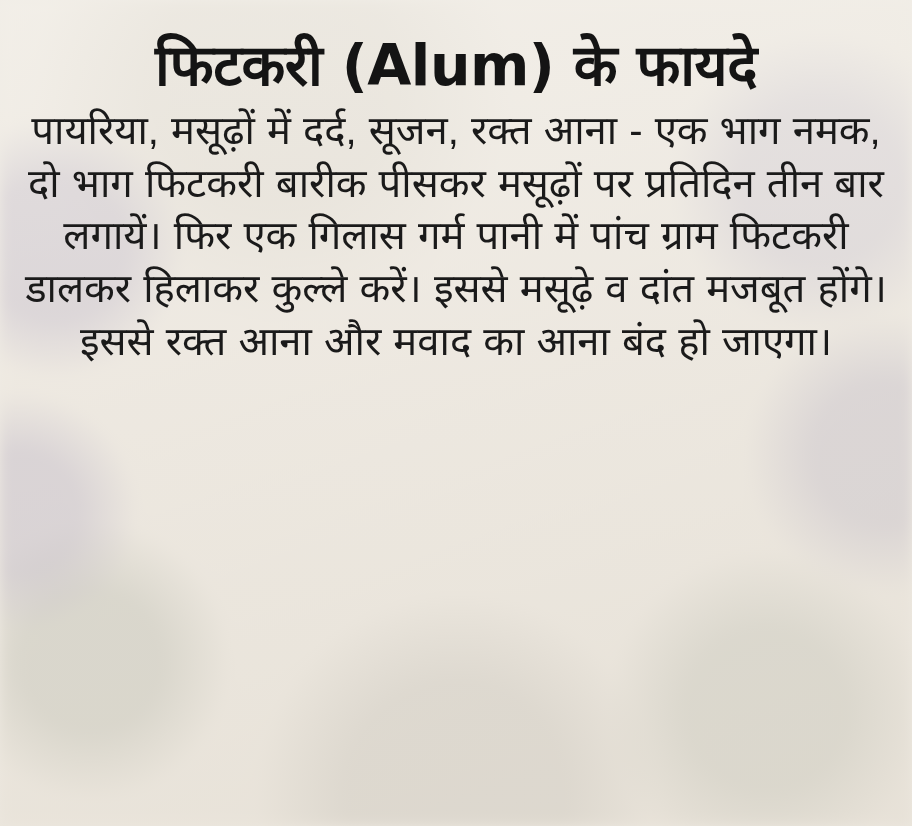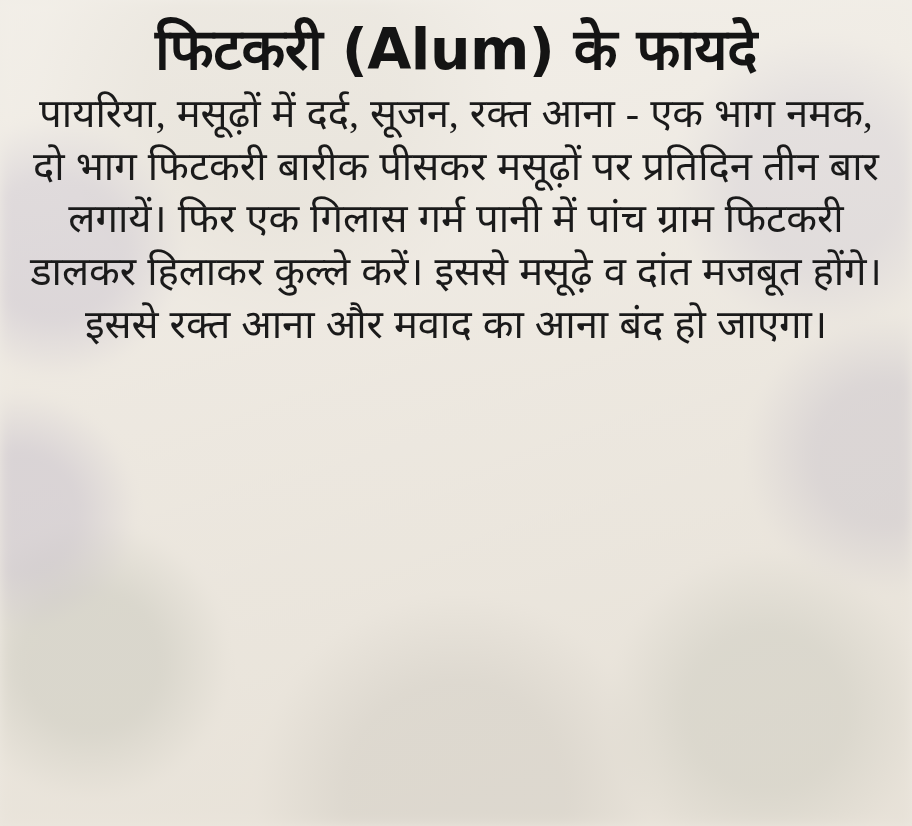--- a/index.html
+++ b/index.html
@@ -51,26 +51,26 @@
     text-align: center;
   }
 
   .title {
     font-family: "DejaVu Sans", sans-serif;
     font-weight: bold;
     font-size: 57px;
     line-height: 1.12;
     color: #141414;
     letter-spacing: -0.5px;
-    margin: 0 0 6px 0;
+    margin: 16px 0 6px 0;
     white-space: nowrap;
   }
 
   .body-text {
-    font-family: Liberation Serif, serif;
+    font-family: Liberation Sans, sans-serif;
     font-weight: normal;
     font-size: 40px;
     line-height: 1.32;
     color: #1a1a1a;
     margin: 0;
     padding: 0 10px;
     text-align: center;
     word-spacing: 1px;
   }
 </style>

